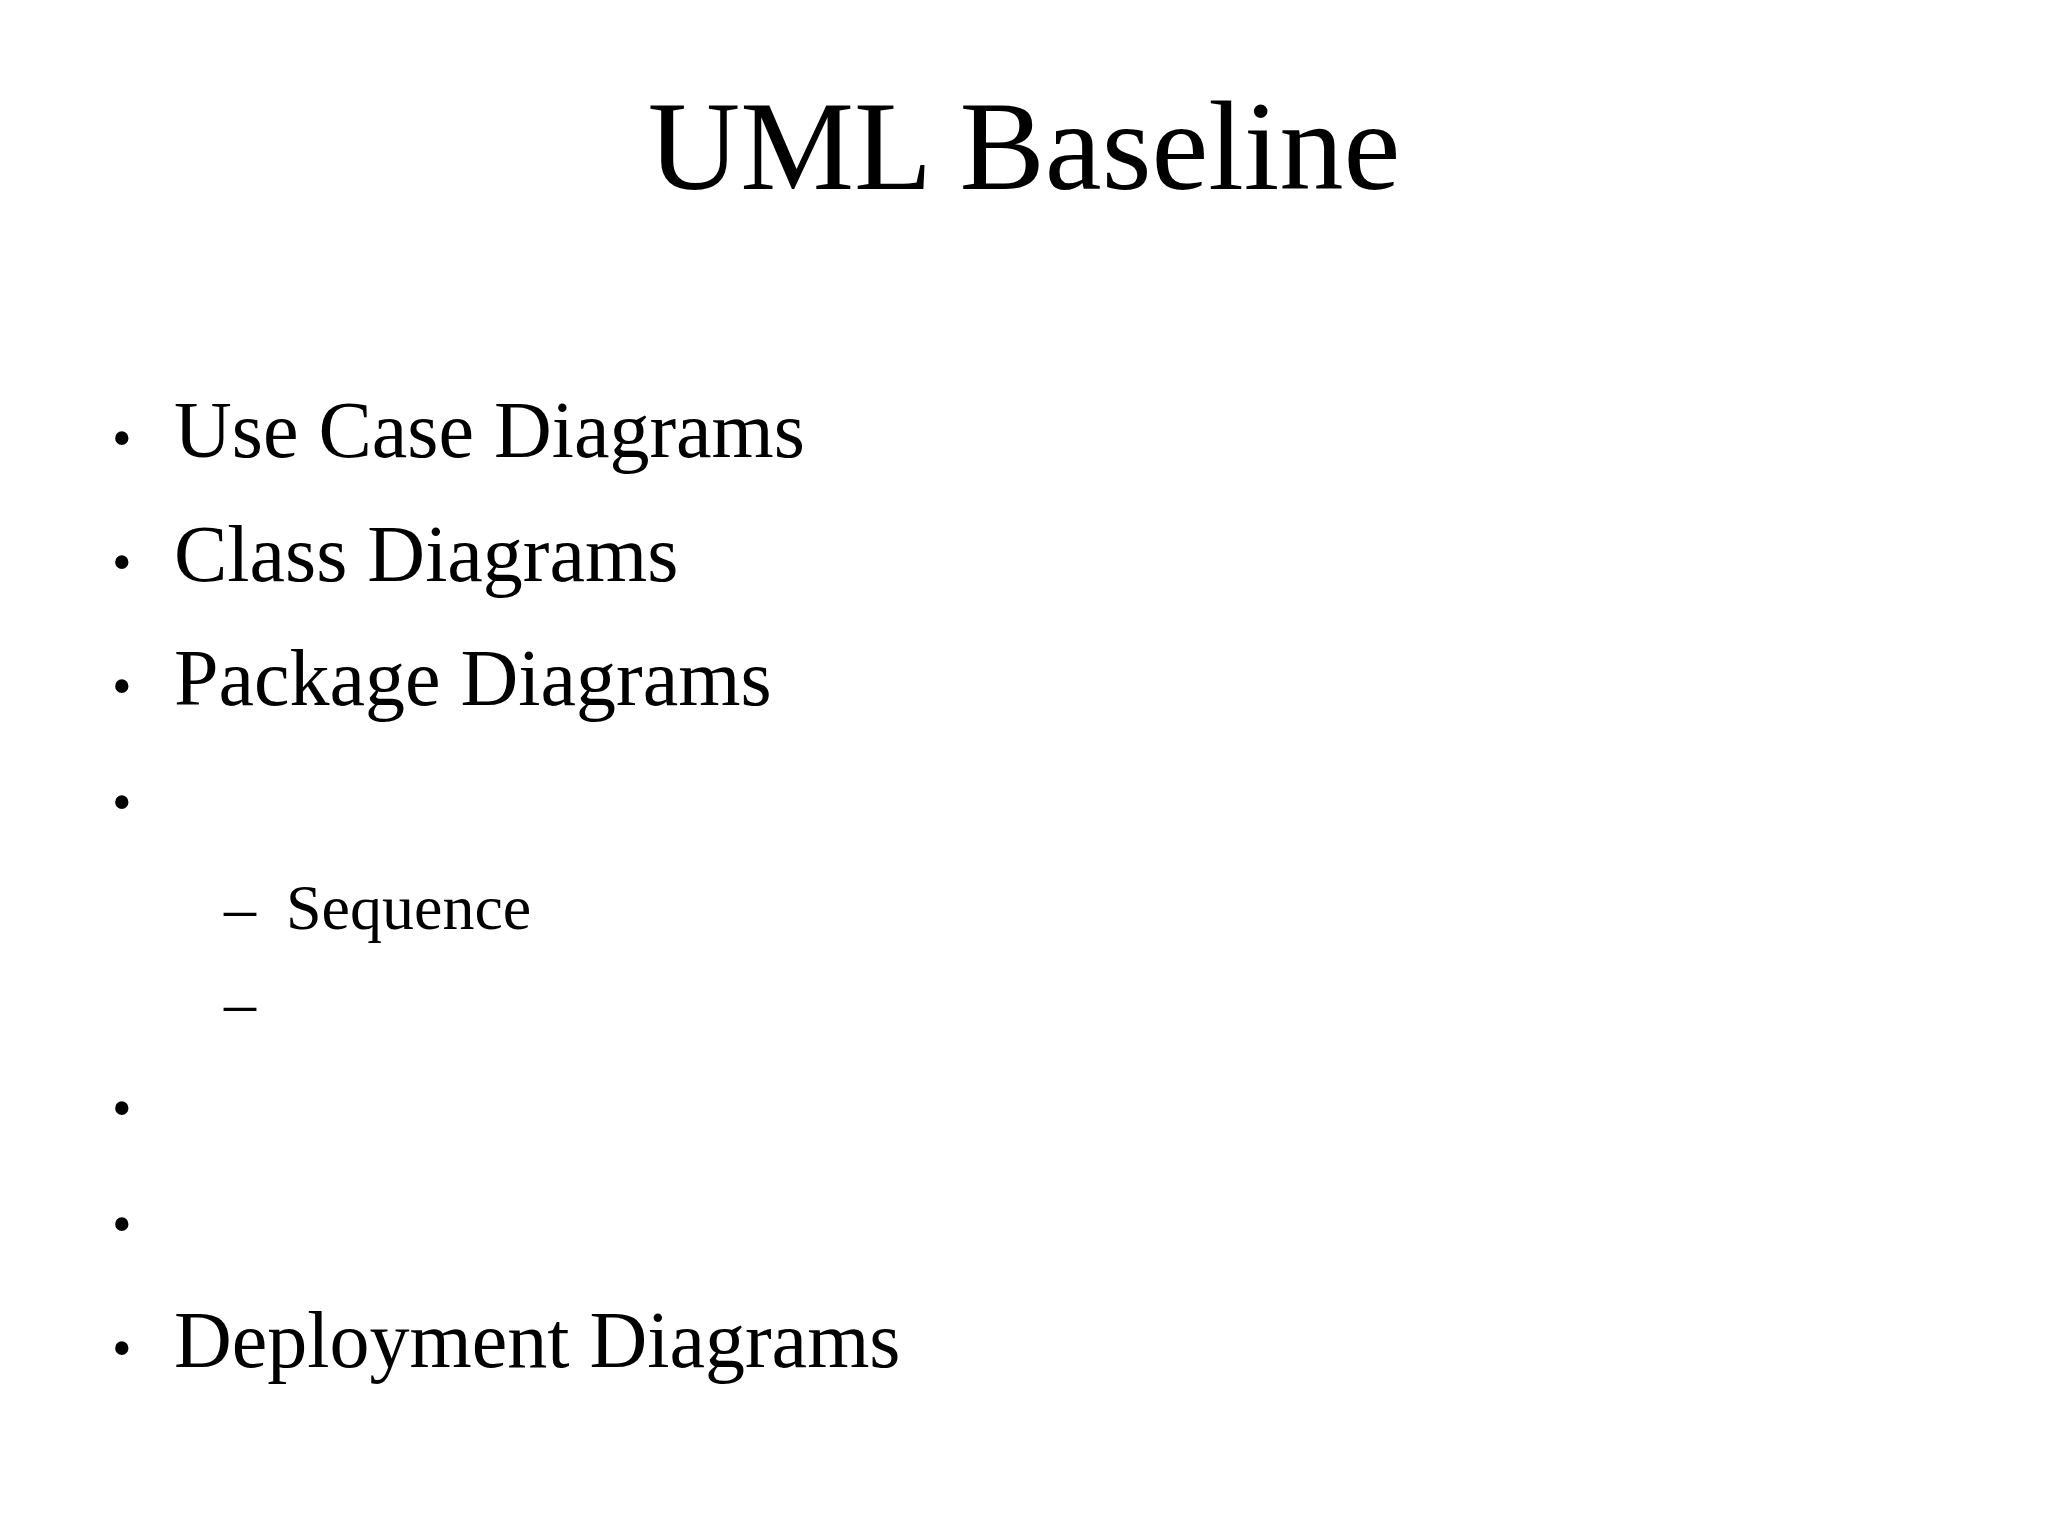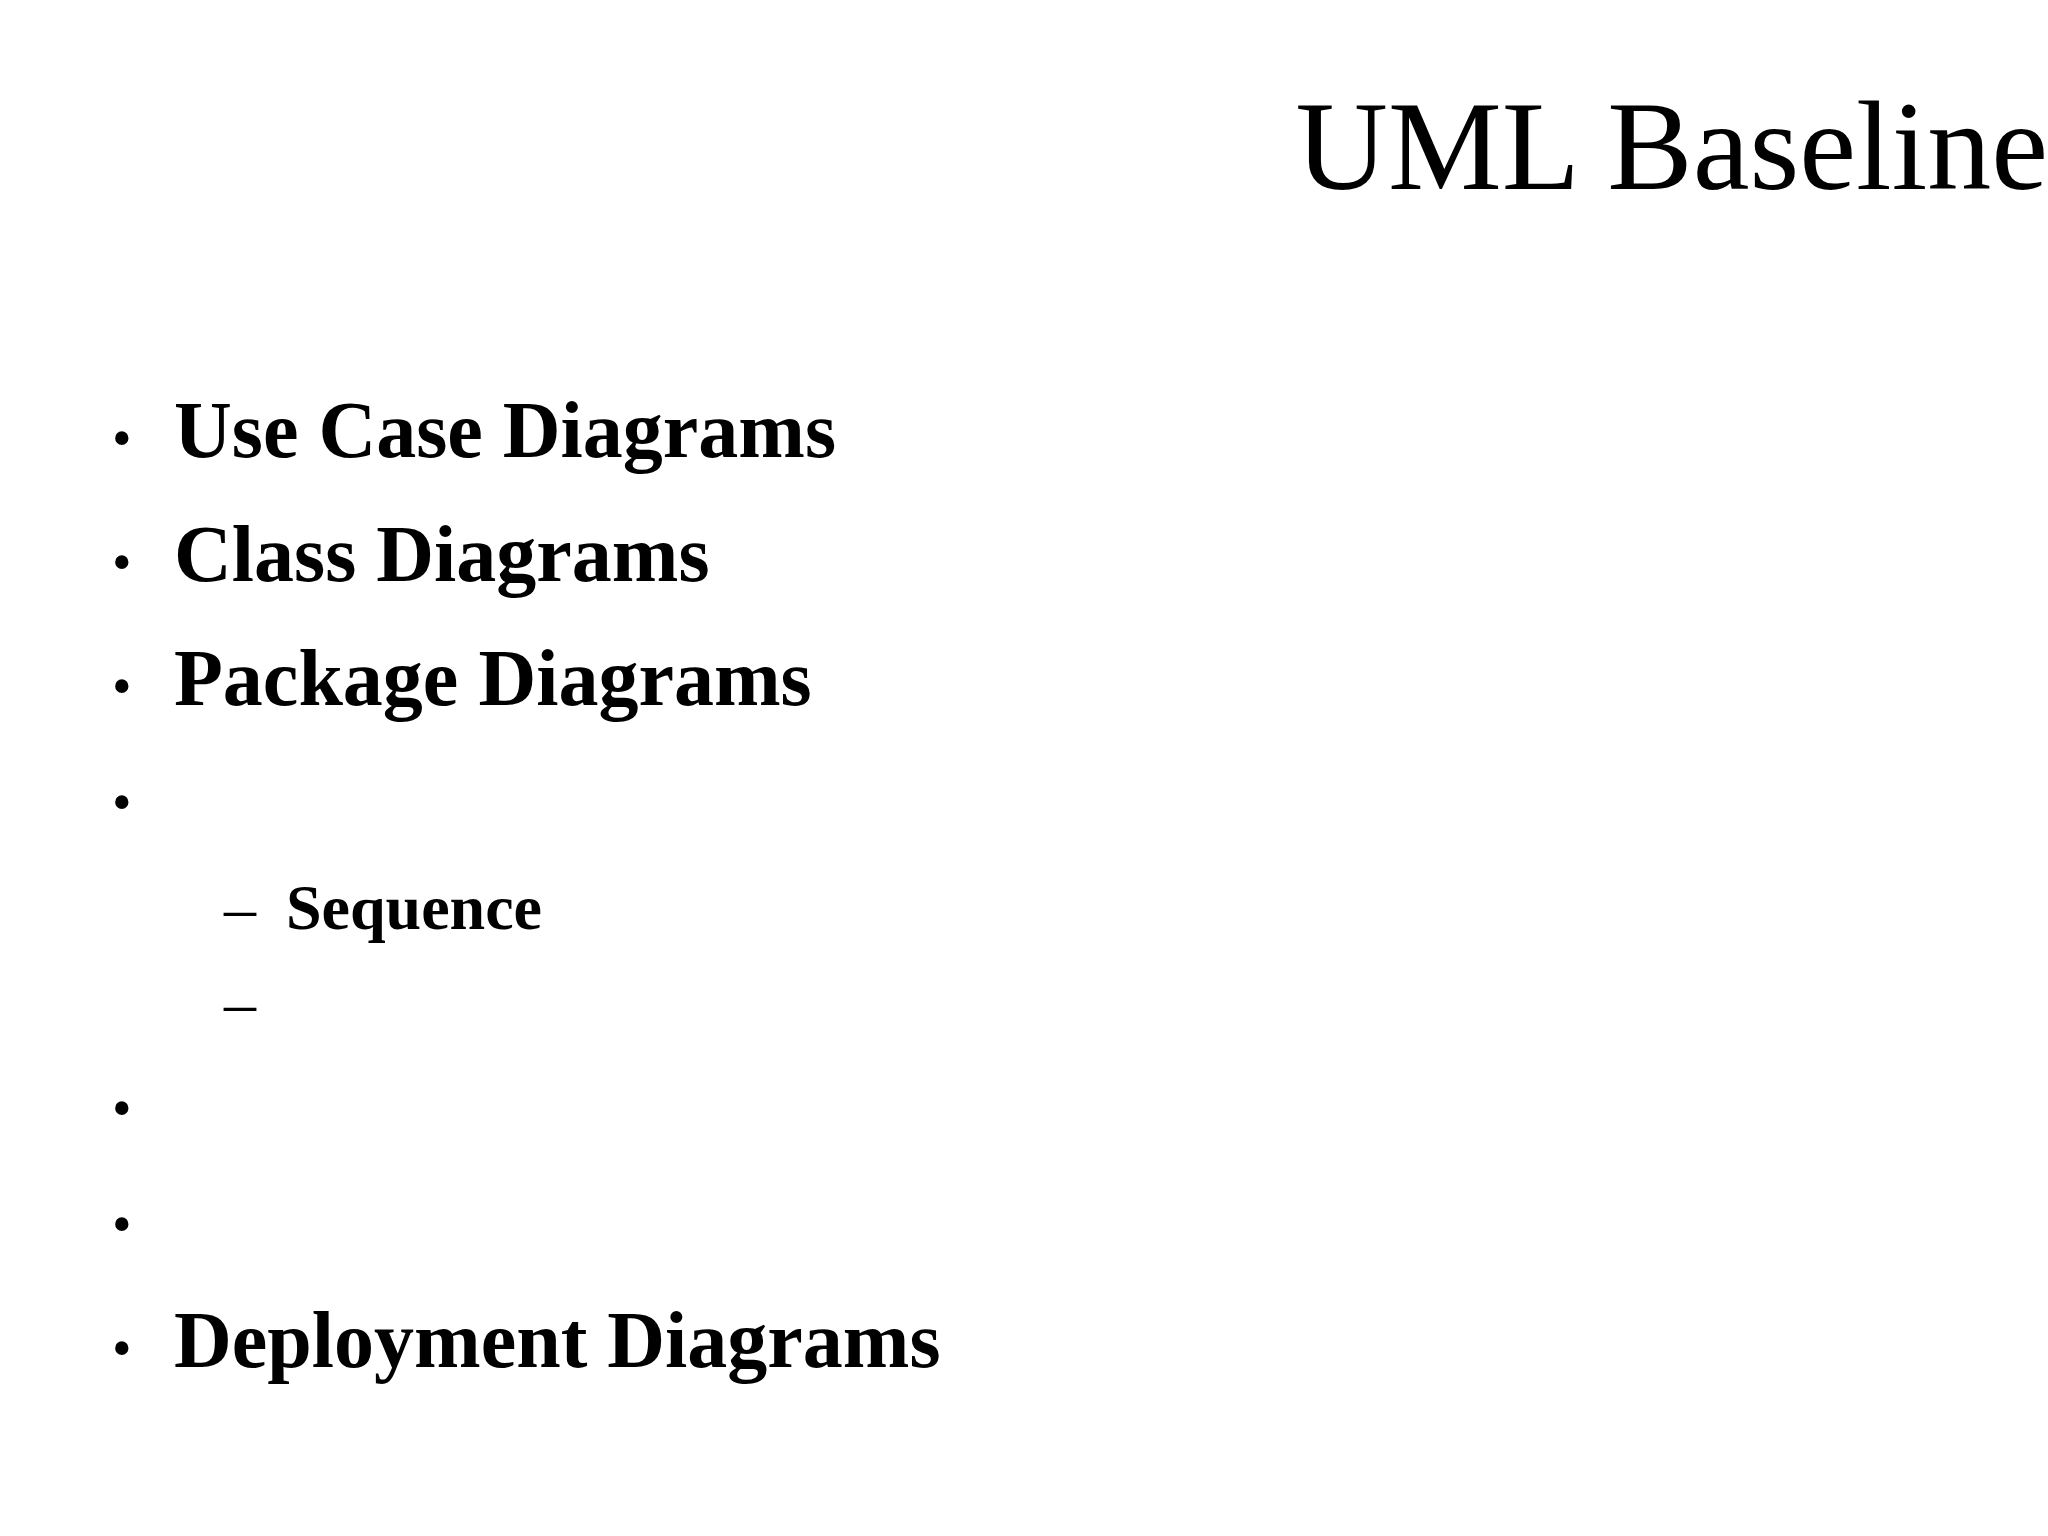--- a/index.html
+++ b/index.html
@@ -15,21 +15,21 @@
     overflow: hidden;
   }
   .slide {
     position: relative;
     width: 2048px;
     height: 1536px;
     background: #ffffff;
   }
   .slide-title {
     margin-top: 70px;
-    text-align: right;
+    text-align: center;
     font-size: 128px;
     line-height: 1.2;
     font-weight: 400;
     letter-spacing: 0px;
   }
   .bullet-list {
     margin-top: 148px;
     margin-left: 112px;
     margin-right: 80px;
   }
@@ -51,21 +51,20 @@
     width: 62px;
   }
   .level-1 .marker {
     font-size: 56px;
   }
   .level-2 .marker {
     font-size: 64px;
   }
   .row-text {
     white-space: nowrap;
-    font-weight: bold;
   }
 </style>
 </head>
 <body>
 
 <div class="slide">
 
   <div class="slide-title">UML Baseline</div>
 
   <div class="bullet-list">

